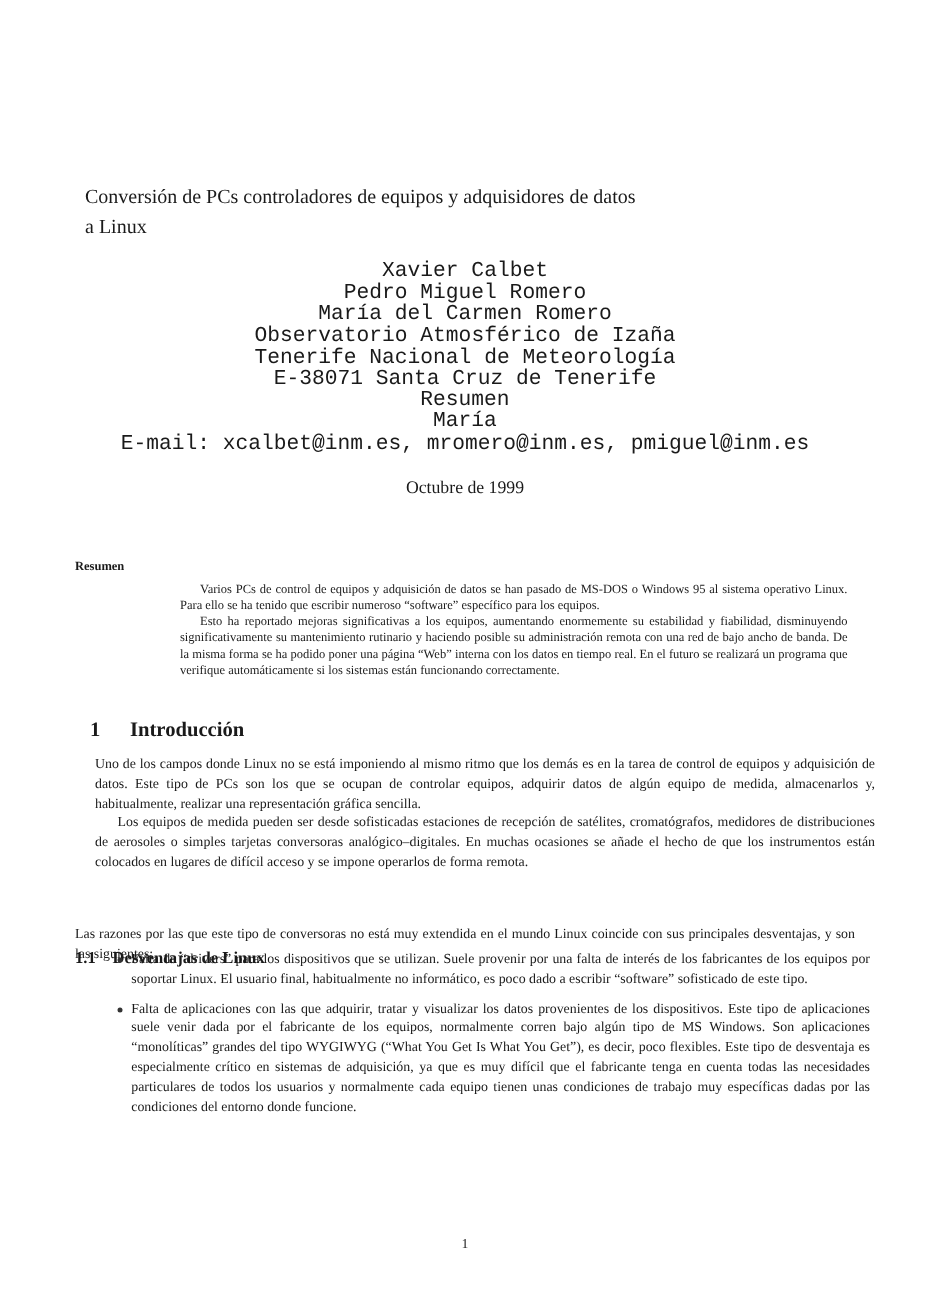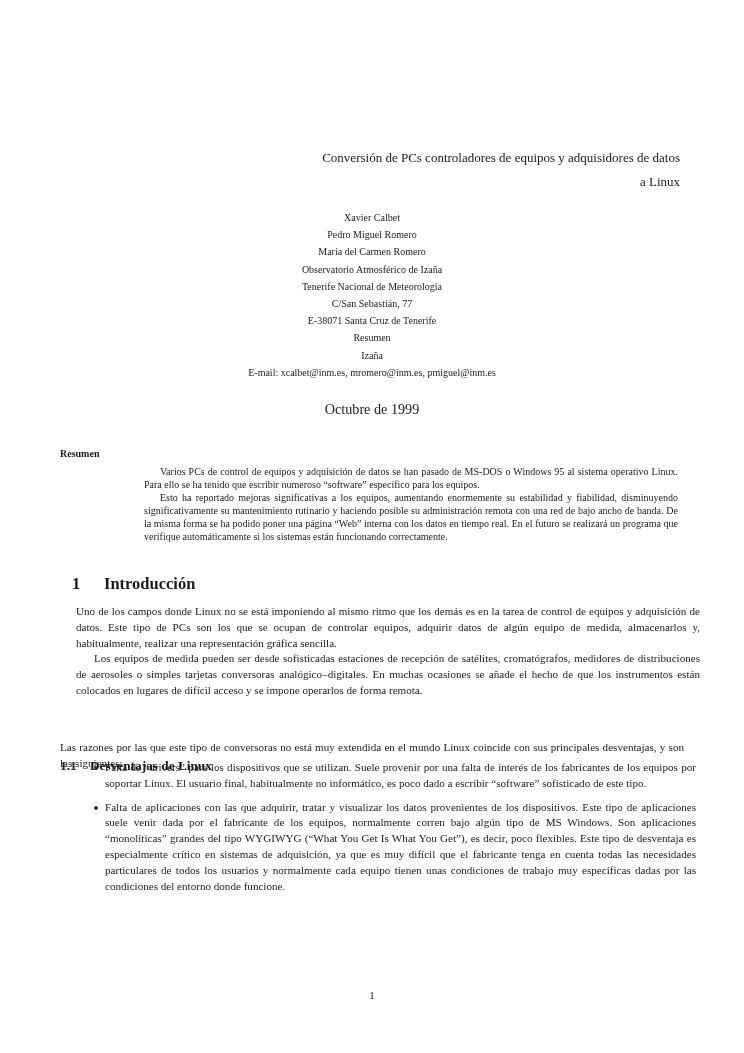--- a/index.html
+++ b/index.html
@@ -1,24 +1,24 @@
 <!DOCTYPE html>
 <html><head>
 <meta charset="utf-8">
 <style>
   html, body { margin:0; padding:0; background:#ffffff; }
   body { width:744px; height:1053px; position:relative; overflow:hidden;
          font-family:"Liberation Serif","DejaVu Serif",serif; color:#1a1a1a; }
   .page { position:absolute; left:0; top:0; width:744px; height:1053px; }
-  .title { position:absolute; left:56px; width:624px; top:146px; text-align:right;
-           font-size:13px; line-height:24px; }
+  .title { position:absolute; left:68px; width:624px; top:146px; text-align:left;
+           font-size:16px; line-height:24px; }
   .authors { position:absolute; left:60px; width:624px; top:209px; text-align:center;
-             font-size:10px; line-height:17.2px; }
+             font-size:17px; line-height:17.2px;font-family:Liberation Mono, monospace; }
   .authors div { white-space:nowrap; }
-  .date { position:absolute; left:60px; width:624px; top:401px; text-align:center; font-size:14.2px; }
+  .date { position:absolute; left:60px; width:624px; top:382px; text-align:center; font-size:14.2px; }
   .abs-head { position:absolute; left:60px; width:624px; top:448px; text-align:left;
               font-size:10px; font-weight:bold; }
   .abstract { position:absolute; left:105px; width:534px; top:465px; font-size:10px; line-height:13.1px;
               text-align:justify;margin-left:39px; }
   .abstract p { margin:0; text-indent:16px; }
   .sec { position:absolute; left:72px; top:574px; font-size:16.5px; font-weight:bold; }
   .sec .num { display:inline-block; width:32px; }
   .body1 { position:absolute; left:76px; width:624px; top:604px; font-size:11.1px; line-height:15.8px;
            text-align:justify; }
   .body1 p { margin:0; }
@@ -43,24 +43,23 @@
     <div>Conversión de PCs controladores de equipos y adquisidores de datos</div>
     <div>a Linux</div>
   </div>
 
   <div class="authors">
     <div>Xavier Calbet</div>
     <div>Pedro Miguel Romero</div>
     <div>María del Carmen Romero</div>
     <div>Observatorio Atmosférico de Izaña</div>
     <div>Tenerife Nacional de Meteorología</div>
-    <div>C/San Sebastián, 77</div>
     <div>E-38071 Santa Cruz de Tenerife</div>
     <div>Resumen</div>
-    <div>Izaña</div>
+    <div>María</div>
     <div>E-mail: xcalbet@inm.es, mromero@inm.es, pmiguel@inm.es</div>
   </div>
 
   <div class="date">Octubre de 1999</div>
 
   <div class="abs-head">Resumen</div>
   <div class="abstract">
     <p>Varios PCs de control de equipos y adquisición de datos se han pasado de MS-DOS o Windows 95 al sistema operativo Linux. Para ello se ha tenido que escribir numeroso “software” específico para los equipos.</p>
     <p>Esto ha reportado mejoras significativas a los equipos, aumentando enormemente su estabilidad y fiabilidad, disminuyendo significativamente su mantenimiento rutinario y haciendo posible su administración remota con una red de bajo ancho de banda. De la misma forma se ha podido poner una página “Web” interna con los datos en tiempo real. En el futuro se realizará un programa que verifique automáticamente si los sistemas están funcionando correctamente.</p>
   </div>

